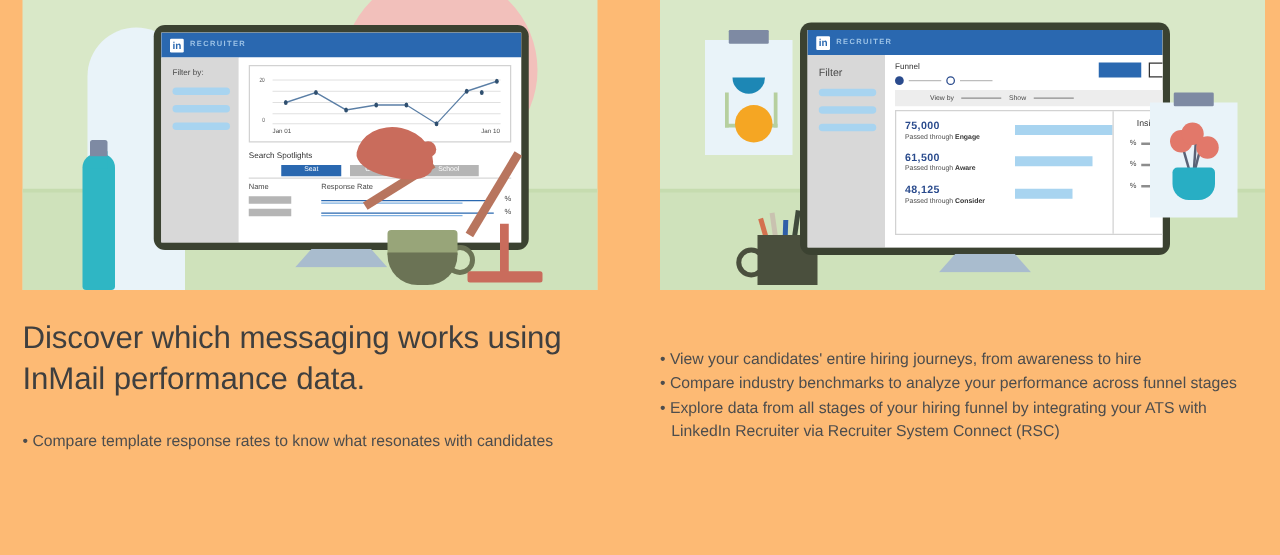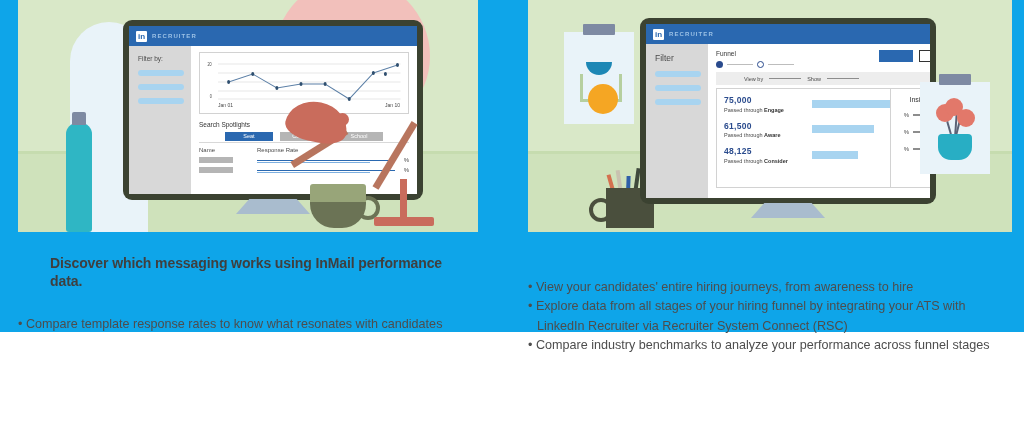--- a/index.html
+++ b/index.html
@@ -2,21 +2,21 @@
 <html><head>
 <meta charset="utf-8">
 <style>
   * { box-sizing: border-box; margin: 0; padding: 0; }
   html, body {
     width: 1024px; height: 444px;
     background: #ffffff;
     font-family: "Liberation Sans", sans-serif;
     overflow: hidden;
   }
-  .page { position: relative; width: 1024px; height: 332px; background:#0ea5e9; }
+  .page { position: relative; width: 1024px; height: 444px; background:#fdba74; }
 
   .columns { display: flex; width: 1024px; }
   .col { width: 512px; padding: 0; position: relative; }
   .col-left  { padding-left: 18px; padding-right: 34px; }
   .col-right { padding-left: 16px; padding-right: 12px; }
 
   
   .illus {
     position: relative;
     width: 100%;
@@ -187,22 +187,22 @@
   .fr-bar { height: 8px; background:#a8d4f0; margin-bottom: 1px; }
   .funnel-right { width: 62px; border-left:1px solid #d2d2d2; padding-top: 7px; text-align:center; }
   .ins-title { font-size: 7px; color:#333; margin-bottom: 9px; }
   .ins-row { display:flex; align-items:center; justify-content:center; gap:4px; margin-bottom: 11px; }
   .ins-row .pct { font-size: 6px; color:#4a4a4a; }
   .ins-row .line { width: 26px; height:1.4px; background:#8d8d8d; }
 
   
   .copy { padding-top: 22px; }
   .heading {
-    font-size: 14px; font-weight: bold; color: #3f3f3f;
-    line-height: 1.32; letter-spacing: -0.1px; margin-left: 32px;
+    font-size: 25px; font-weight: normal; color: #3f3f3f;
+    line-height: 1.32; letter-spacing: -0.1px;
   }
   .bullets { margin-top: 24px; }
   .bullet {
     font-size: 12.6px; color: #4d4d4d; line-height: 1.54;
     text-indent: -9px; padding-left: 9px;
   }
 </style>
 </head>
 <body>
 
@@ -457,20 +457,20 @@
           <div class="bloom" style="left:16px; top:22px;"></div>
           <div class="bloom" style="left:25px; top:16px;"></div>
           <div class="bloom" style="left:37px; top:27px;"></div>
           <div class="vase" style="left:18px; bottom:14px;"></div>
         </div>
       </div>
 
       <div class="copy">
         <div class="bullets">
           <div class="bullet">• View your candidates' entire hiring journeys, from awareness to hire</div>
+          <div class="bullet">• Compare industry benchmarks to analyze your performance across funnel stages</div>
           <div class="bullet">• Explore data from all stages of your hiring funnel by integrating your ATS with LinkedIn Recruiter via Recruiter System Connect (RSC)</div>
-          <div class="bullet">• Compare industry benchmarks to analyze your performance across funnel stages</div>
         </div>
       </div>
     </div>
 
   </div>
 </div>
 
 </body></html>

